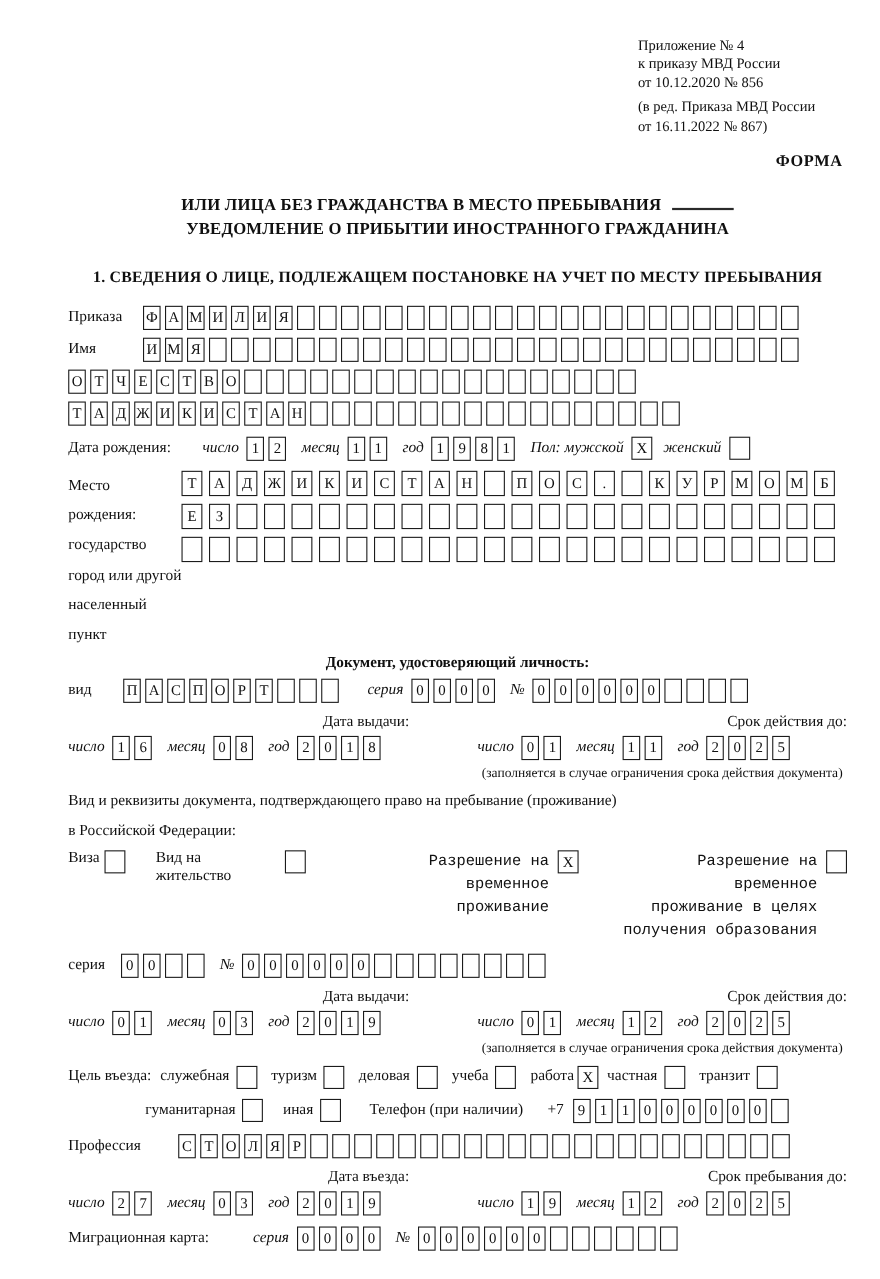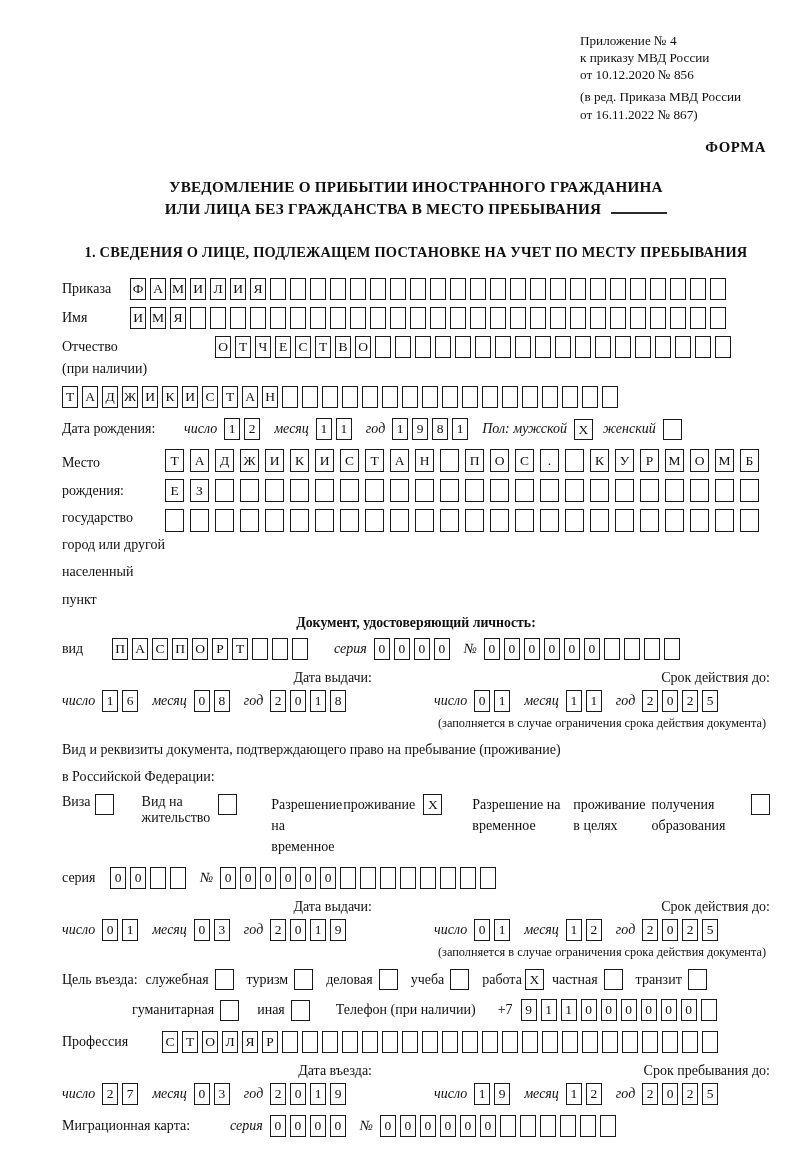--- a/index.html
+++ b/index.html
@@ -36,21 +36,21 @@
   .dp-r{flex:1;}
   .dp-title{text-align:right;}
   .dp-l .dp-title{width:310px;}
   .dp-nums{display:flex;align-items:center;margin-top:4px;}
   .dp-note{font-size:12.3px;margin-top:4px;text-align:center;white-space:nowrap;}
 
   
   .intro{margin-top:11px;font-size:14px;}
   .optrow{display:flex;align-items:flex-start;margin-top:9px;font-size:14px;}
   .opt{display:flex;align-items:flex-start;}
-  .optlines{display:flex;flex-direction:row;text-align:left;line-height:1.5;}
+  .optlines{display:flex;flex-direction:column;text-align:right;line-height:1.5;font-family:Liberation Mono, monospace;}
   .opt .checkbox{margin-left:8px;margin-top:0;}
   .o1{margin-right:28px;} .o2{margin-right:34px;} .o3{margin-right:30px;}
 
   
   .prow{display:flex;align-items:center;margin-top:9px;font-size:14px;}
   .pitem{display:flex;align-items:center;margin-right:13px;}
   .pitem .plbl{margin-right:6px;}
   .indent{margin-left:70px;}
 </style>
 </head>
@@ -63,24 +63,24 @@
     <div>к приказу МВД России</div>
     <div>от 10.12.2020 № 856</div>
     <div class="hdr-gap"></div>
     <div>(в ред. Приказа МВД России</div>
     <div>от 16.11.2022 № 867)</div>
   </div>
 
   <div class="forma">ФОРМА</div>
 
   <div class="title">
-    <div>УВЕДОМЛЕНИЕ О ПРИБЫТИИ ИНОСТРАННОГО ГРАЖДАНИНА</div>
     <div>
       <span>ИЛИ ЛИЦА БЕЗ ГРАЖДАНСТВА В МЕСТО ПРЕБЫВАНИЯ</span><span class="blank-line"></span>
     </div>
+    <div>УВЕДОМЛЕНИЕ О ПРИБЫТИИ ИНОСТРАННОГО ГРАЖДАНИНА</div>
   </div>
 
   <div class="sec">1. СВЕДЕНИЯ О ЛИЦЕ, ПОДЛЕЖАЩЕМ ПОСТАНОВКЕ НА УЧЕТ ПО МЕСТУ ПРЕБЫВАНИЯ</div>
 
   <div class="frow" style="margin-top:17px;">
     <span class="lbl" style="width:68px;">Приказа</span>
     <span class="cells">
         <span class="cell">Ф</span>
         <span class="cell">А</span>
         <span class="cell">М</span>
@@ -144,24 +144,20 @@
         <span class="cell"></span>
         <span class="cell"></span>
         <span class="cell"></span>
         <span class="cell"></span>
         <span class="cell"></span>
         <span class="cell"></span>
       </span>
   </div>
 
   <div class="frow top">
-    <span class="lblcol" style="width:153px;">
-      <span>Отчество</span>
-      <span>(при наличии)</span>
-    </span>
     <span class="cells">
         <span class="cell">О</span>
         <span class="cell">Т</span>
         <span class="cell">Ч</span>
         <span class="cell">Е</span>
         <span class="cell">С</span>
         <span class="cell">Т</span>
         <span class="cell">В</span>
         <span class="cell">О</span>
         <span class="cell"></span>

